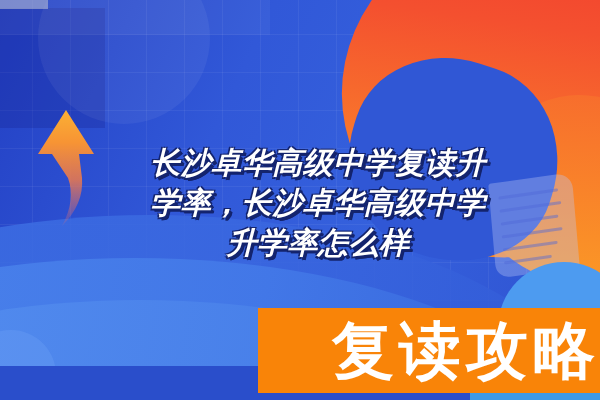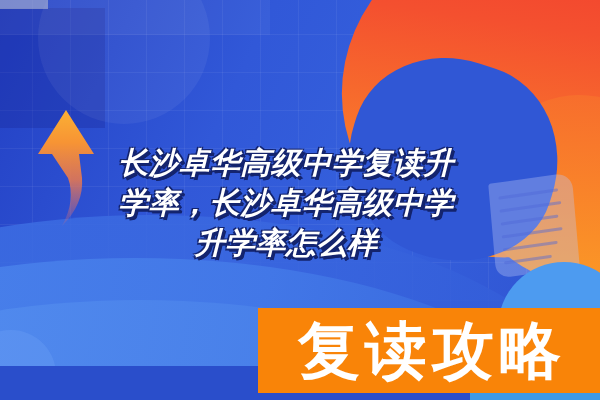--- a/index.html
+++ b/index.html
@@ -160,21 +160,21 @@
   .arrow-wrap {
     position: absolute;
     left: 24px; top: 108px;
     width: 86px; height: 120px;
   }
   .arrow-wrap svg { display: block; }
 
   
   .headline {
     position: absolute;
-    left: 36px; top: 143px;
+    left: 68px; top: 143px;
     width: 500px;
     text-align: center;
     font-size: 30px;
     line-height: 1.33;
     font-weight: 700;
     font-style: italic;
     letter-spacing: 0.5px;
     color: #ffffff;
     text-shadow:
       2px 2px 0 #14246e, 2.5px 2.5px 0 #14246e,
@@ -184,21 +184,21 @@
   }
 
   
   .banner {
     position: absolute;
     left: 258px; top: 308px;
     width: 342px; height: 85px;
     background: #f98408;
     display: flex;
     align-items: center;
-    justify-content: center;
+    justify-content: flex-end;
   }
   .banner-text {
     color: #ffffff;
     font-size: 62px;
     font-weight: 700;
     letter-spacing: 5px;
     line-height: 1;
     padding-left: 6px;
   }
 </style>

